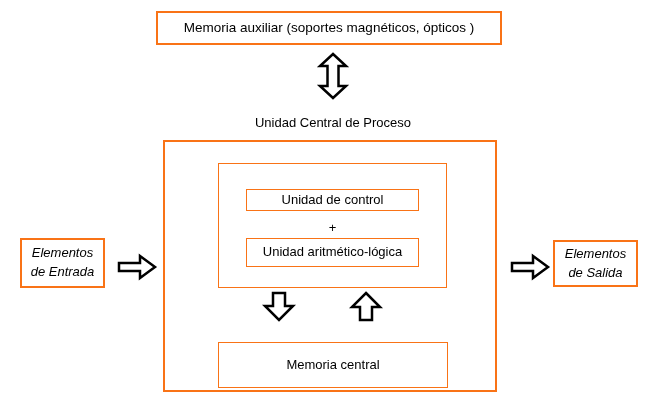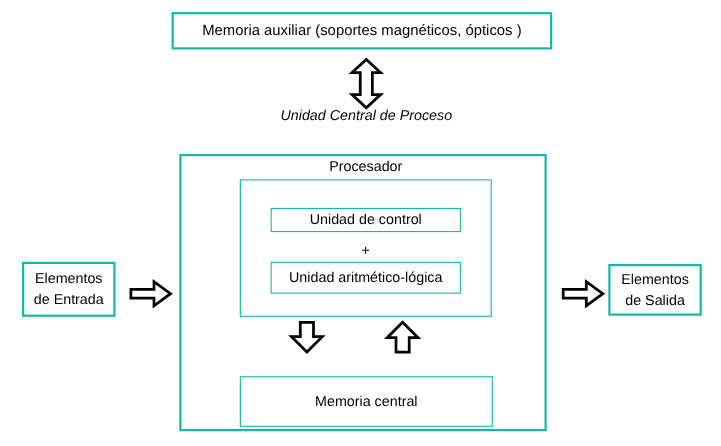--- a/index.html
+++ b/index.html
@@ -12,36 +12,36 @@
     position: relative;
     width: 655px;
     height: 405px;
     background: #ffffff;
     overflow: hidden;
     font-size: 13px;
     line-height: 1.25;
   }
   .box {
     position: absolute;
-    border: 2px solid #14b8a6;
+    border: 2px solid #f97316;
     background: #ffffff;
     display: flex;
     align-items: center;
     justify-content: center;
     text-align: center;
   }
   .box.thin { border-width: 1.5px; }
   .lbl {
     position: absolute;
     text-align: center;
     display: flex;
     align-items: center;
     justify-content: center;
   }
-  .two-line { white-space: pre-line; line-height: 1.45; }
+  .two-line { white-space: pre-line; line-height: 1.45; font-style: italic; }
   svg.arrow { position: absolute; display: block; overflow: visible; }
   .arrow polygon, .arrow path {
     fill: #ffffff;
     stroke: #000000;
     stroke-width: 2.5;
     stroke-linejoin: miter;
   }
 </style>
 </head>
 <body>
@@ -49,29 +49,26 @@
 <div class="canvas">
 
   <div class="box" style="left:156px; top:11px; width:346px; height:34px; font-size:13.5px;">
     <span>Memoria auxiliar (soportes magnéticos, ópticos )</span>
   </div>
 
   <svg class="arrow" style="left:317px; top:52px;" width="32" height="48" viewBox="0 0 32 48" aria-hidden="true">
     <polygon points="16,2 29,14 21.5,14 21.5,34 29,34 16,46 3,34 10.5,34 10.5,14 3,14"></polygon>
   </svg>
 
-  <div class="lbl" style="left:163px; top:96px; width:340px; height:18px;font-style:italic;">
+  <div class="lbl" style="left:163px; top:114px; width:340px; height:18px;">
     <span>Unidad Central de Proceso</span>
   </div>
 
   <div class="box" style="left:163px; top:140px; width:334px; height:252px;"></div>
 
-  <div class="lbl" style="left:218px; top:142px; width:229px; height:18px;">
-    <span>Procesador</span>
-  </div>
 
   <div class="box thin" style="left:218px; top:163px; width:229px; height:125px;"></div>
 
   <div class="box thin" style="left:246px; top:189px; width:173px; height:22px;">
     <span>Unidad de control</span>
   </div>
 
   <div class="lbl" style="left:246px; top:219px; width:173px; height:18px;">
     <span>+</span>
   </div>

